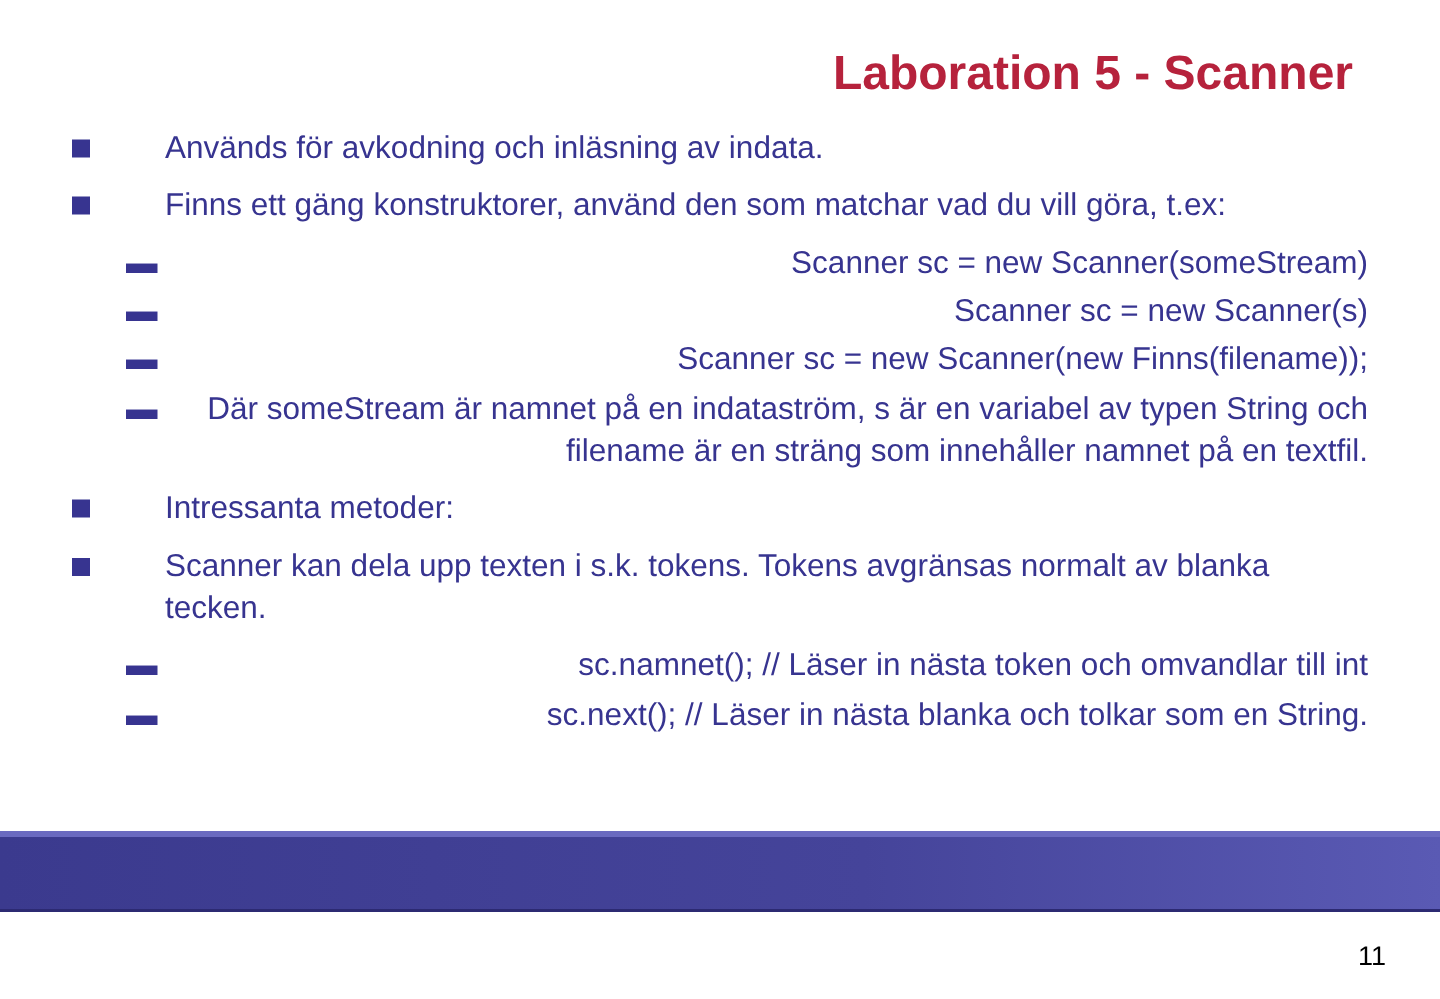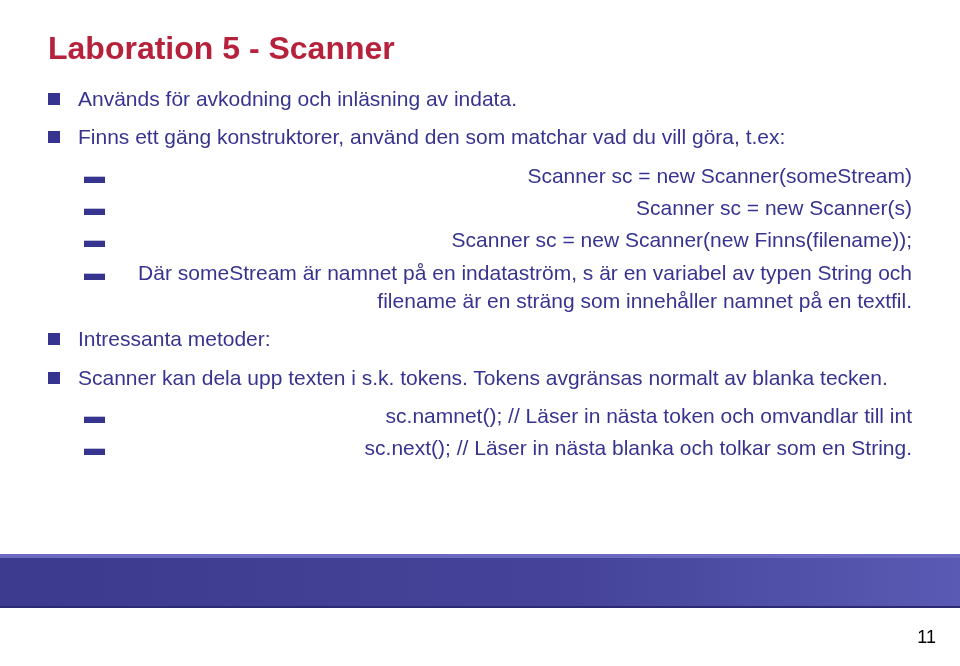--- a/index.html
+++ b/index.html
@@ -11,31 +11,33 @@
     position: relative;
     overflow: hidden;
   }
   .slide {
     padding: 30px 48px 0 48px;
   }
   .title {
     color: #b6223c;
     font-size: 32px;
     font-weight: bold;
+    text-align: right;
     margin-bottom: 18px;
     padding-right: 10px;
   }
   .content {
     color: #373490;
     font-size: 21px;
     line-height: 1.35;
   }
   .bullet {
     display: flex;
     margin-bottom: 10px;
+    gap: 32px;
   }
   .bullet .sq {
     flex: 0 0 18px;
     margin-top: 8px;
     margin-right: 12px;
   }
   .bullet .sq::before {
     content: "";
     display: block;
     width: 12px;
@@ -79,21 +81,21 @@
   }
   .footer-band::after {
     content: "";
     position: absolute;
     bottom: 0; left: 0; right: 0;
     height: 2px;
     background: #2c2a72;
   }
   .page-num {
     position: absolute;
-    right: 24px;
+    right: 36px;
     bottom: 18px;
     color: #000;
     font-size: 18px;
     font-family: Arial, sans-serif;
   }
 </style>
 </head>
 <body>
 
 <div class="slide">

